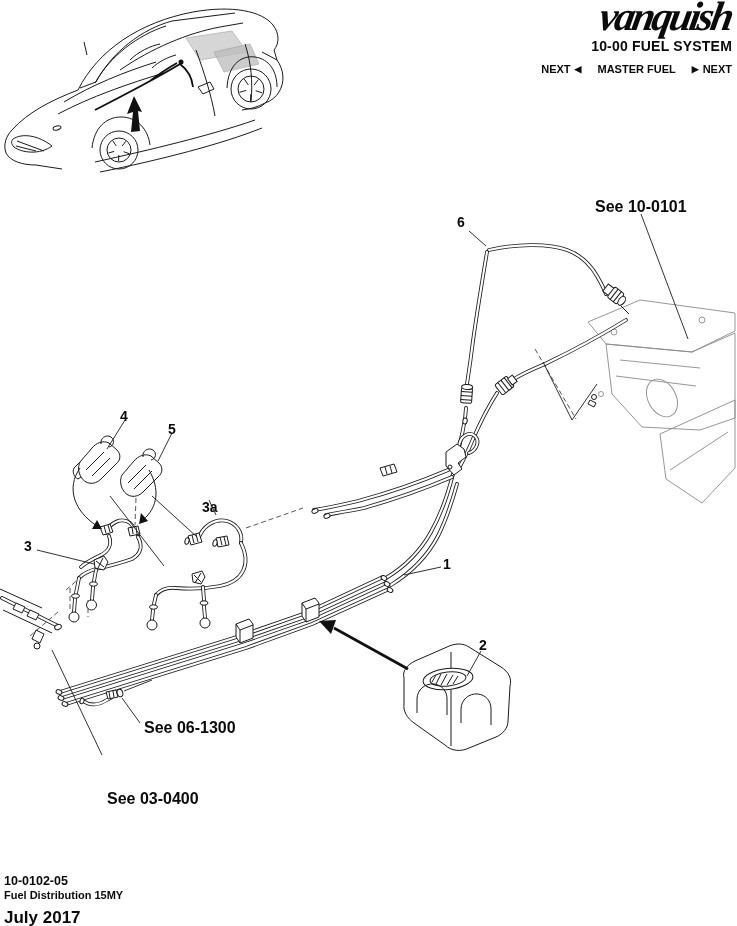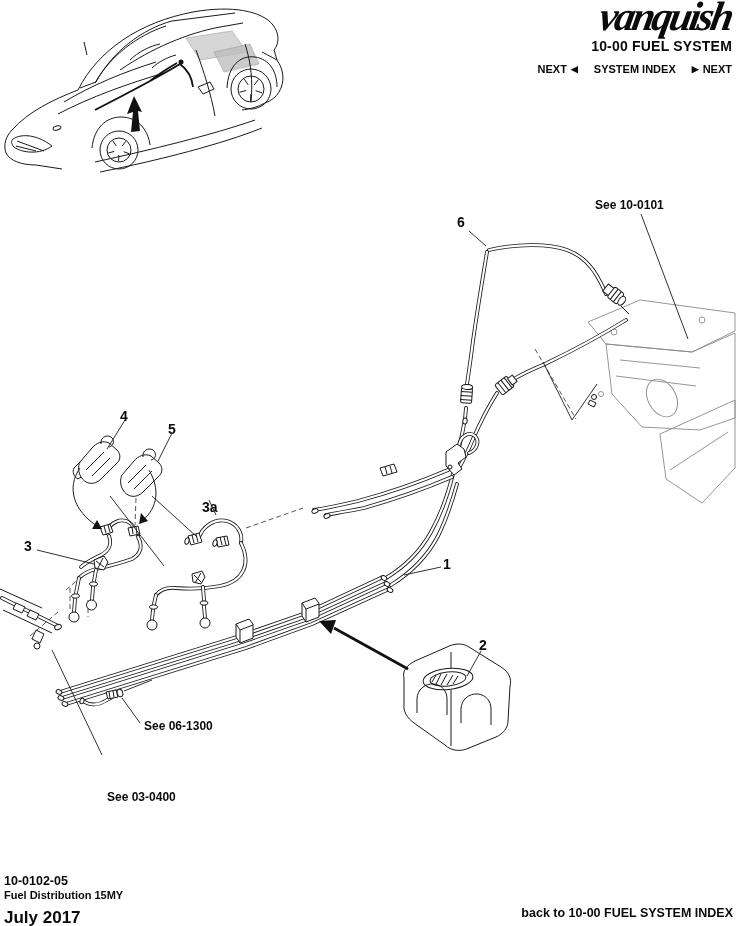--- a/index.html
+++ b/index.html
@@ -1,20 +1,20 @@
 <!DOCTYPE html>
 <html><head>
 <meta charset="utf-8">
 <style>
   html,body{margin:0;padding:0;background:#fff;}
   .page{position:relative;width:737px;height:926px;background:#fff;overflow:hidden;
         font-family:"Liberation Sans",sans-serif;color:#0a0a0a;}
   svg{position:absolute;left:0;top:0;}
   .lbl{position:absolute;font-weight:bold;font-size:14px;line-height:1;white-space:nowrap;}
-  .ref{position:absolute;font-weight:bold;font-size:12px;line-height:1;white-space:nowrap;}
+  .ref{position:absolute;font-weight:bold;font-size:16px;line-height:1;white-space:nowrap;}
   .hdr-logo{position:absolute;top:-4px;right:6px;font-family:"Liberation Serif",serif;
             font-style:italic;font-weight:bold;font-size:41px;letter-spacing:-3px;
             transform:skewX(-10deg);line-height:1;}
   .hdr-title{position:absolute;top:38px;right:5px;font-weight:bold;font-size:14px;letter-spacing:.2px;}
   .hdr-nav{position:absolute;top:63px;right:5px;font-weight:bold;font-size:11px;}
   .hdr-nav span{display:inline-block;}
   .hdr-nav .arr{font-size:9px;vertical-align:1px;}
   .sp-l{margin-right:4px;} .sp-g{margin-right:16px;}
   .ft-num{position:absolute;left:4px;top:874px;font-weight:bold;font-size:12.5px;}
   .ft-title{position:absolute;left:4px;top:889px;font-weight:bold;font-size:11px;}
@@ -325,33 +325,32 @@
     <path d="M80,468 C66,488 74,511 97,526" class="ln" stroke-width="1.3"></path>
     <polygon class="blk" points="102,529 92,529 97,520"></polygon>
     <path d="M149,470 C160,489 158,507 143,520" class="ln" stroke-width="1.3"></path>
     <polygon class="blk" points="139,524 148,521 141,513"></polygon>
   </g>
 </svg>
 
 <div class="hdr-logo">vanquish</div>
 <div class="hdr-title">10-00 FUEL SYSTEM</div>
 <div class="hdr-nav">
-  <span class="sp-l">NEXT</span><span class="arr sp-g">◀</span><span class="sp-g">SYSTEM INDEX</span><span class="arr sp-l">▶</span><span>NEXT</span>
+  <span class="sp-l">NEXT</span><span class="arr sp-g">◀</span><span class="sp-g">MASTER FUEL</span><span class="arr sp-l">▶</span><span>NEXT</span>
 </div>
 
 <div class="lbl" style="left:457px;top:215px;">6</div>
 <div class="lbl" style="left:120px;top:409px;">4</div>
 <div class="lbl" style="left:168px;top:422px;">5</div>
 <div class="lbl" style="left:202px;top:500px;">3a</div>
 <div class="lbl" style="left:24px;top:539px;">3</div>
 <div class="lbl" style="left:443px;top:557px;">1</div>
 <div class="lbl" style="left:479px;top:638px;">2</div>
 
 <div class="ref" style="left:595px;top:199px;">See 10-0101</div>
 <div class="ref" style="left:144px;top:720px;">See 06-1300</div>
 <div class="ref" style="left:107px;top:791px;">See 03-0400</div>
 
 <div class="ft-num">10-0102-05</div>
 <div class="ft-title">Fuel Distribution 15MY</div>
 <div class="ft-date">July 2017</div>
-<div class="ft-back">back to 10-00 FUEL SYSTEM INDEX</div>
 
 </div>
 
 </body></html>

